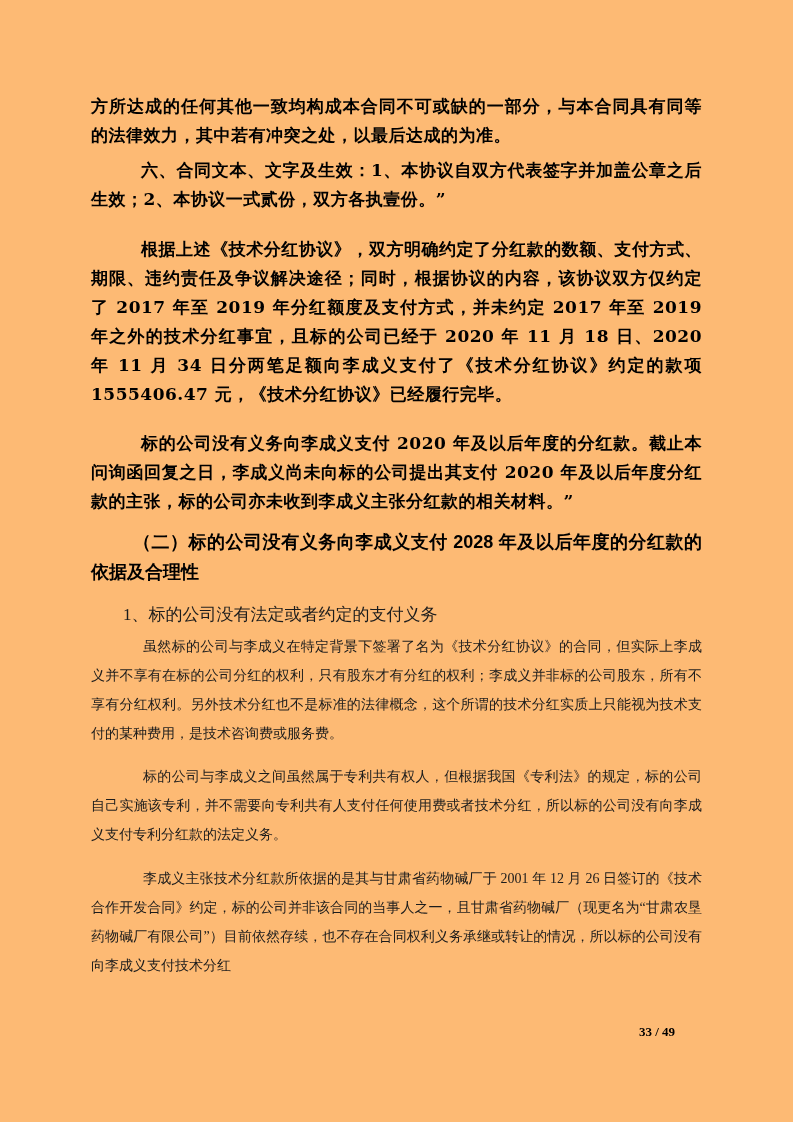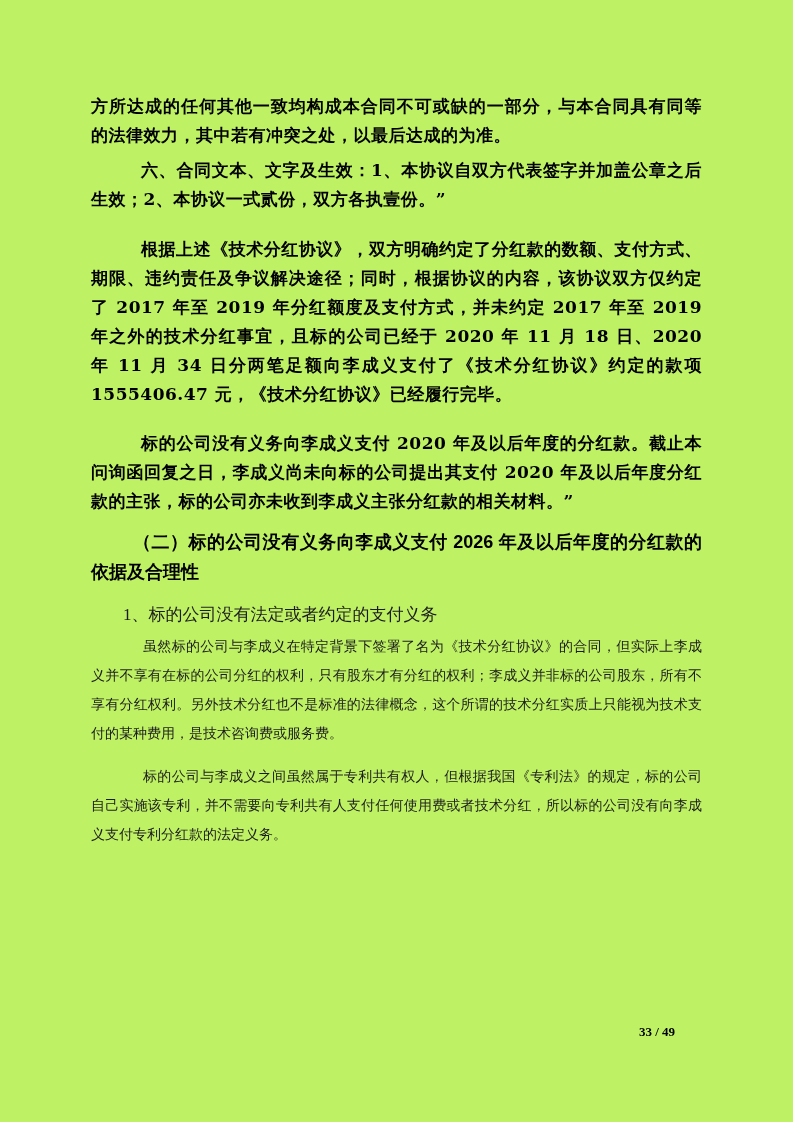--- a/index.html
+++ b/index.html
@@ -4,21 +4,21 @@
 <style>
   html, body {
     margin: 0;
     padding: 0;
     background: #ffffff;
   }
   .page {
     position: relative;
     width: 793px;
     height: 1122px;
-    background: #bef264;
+    background: #fdba74;
     overflow: hidden;
     box-sizing: border-box;
   }
   .content {
     position: absolute;
     left: 91px;
     top: 0;
     width: 611px;
     padding-top: 92px;
     box-sizing: content-box;
@@ -93,25 +93,26 @@
   <div class="content">
 
     <p class="quote continuation mb-6">方所达成的任何其他一致均构成本合同不可或缺的一部分，与本合同具有同等的法律效力，其中若有冲突之处，以最后达成的为准。</p>
 
     <p class="quote mb-9">六、合同文本、文字及生效：1、本协议自双方代表签字并加盖公章之后生效；2、本协议一式贰份，双方各执壹份。”</p>
 
     <p class="quote mb-18">根据上述《技术分红协议》，双方明确约定了分红款的数额、支付方式、期限、违约责任及争议解决途径；同时，根据协议的内容，该协议双方仅约定了 2017 年至 2019 年分红额度及支付方式，并未约定 2017 年至 2019 年之外的技术分红事宜，且标的公司已经于 2020 年 11 月 18 日、2020 年 11 月 34 日分两笔足额向李成义支付了《技术分红协议》约定的款项 1555406.47 元，《技术分红协议》已经履行完毕。</p>
 
     <p class="quote mb-11">标的公司没有义务向李成义支付 2020 年及以后年度的分红款。截止本问询函回复之日，李成义尚未向标的公司提出其支付 2020 年及以后年度分红款的主张，标的公司亦未收到李成义主张分红款的相关材料。”</p>
 
-    <h2 class="heading mb-13">（二）标的公司没有义务向李成义支付 2026 年及以后年度的分红款的依据及合理性</h2>
+    <h2 class="heading mb-13">（二）标的公司没有义务向李成义支付 2028 年及以后年度的分红款的依据及合理性</h2>
 
     <p class="numbered-item mb-3">1、标的公司没有法定或者约定的支付义务</p>
 
     <p class="body-text mb-14">虽然标的公司与李成义在特定背景下签署了名为《技术分红协议》的合同，但实际上李成义并不享有在标的公司分红的权利，只有股东才有分红的权利；李成义并非标的公司股东，所有不享有分红权利。另外技术分红也不是标准的法律概念，这个所谓的技术分红实质上只能视为技术支付的某种费用，是技术咨询费或服务费。</p>
 
     <p class="body-text mb-15">标的公司与李成义之间虽然属于专利共有权人，但根据我国《专利法》的规定，标的公司自己实施该专利，并不需要向专利共有人支付任何使用费或者技术分红，所以标的公司没有向李成义支付专利分红款的法定义务。</p>
 
+    <p class="body-text">李成义主张技术分红款所依据的是其与甘肃省药物碱厂于 2001 年 12 月 26 日签订的《技术合作开发合同》约定，标的公司并非该合同的当事人之一，且甘肃省药物碱厂（现更名为“甘肃农垦药物碱厂有限公司”）目前依然存续，也不存在合同权利义务承继或转让的情况，所以标的公司没有向李成义支付技术分红</p>
 
   </div>
 
   <div class="page-footer">33 / 49</div>
 </div>
 
 </body></html>

